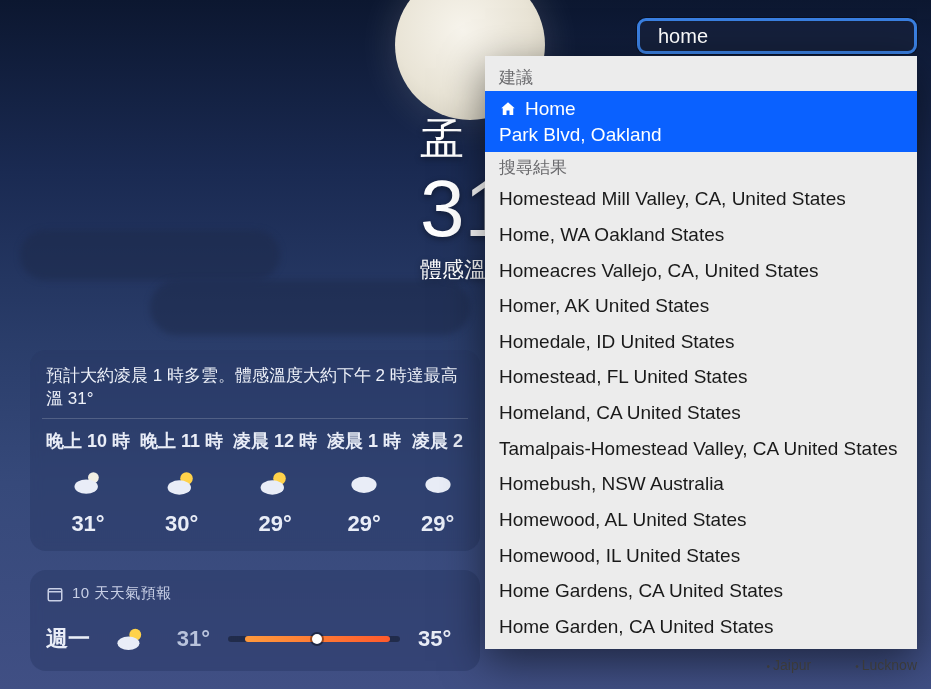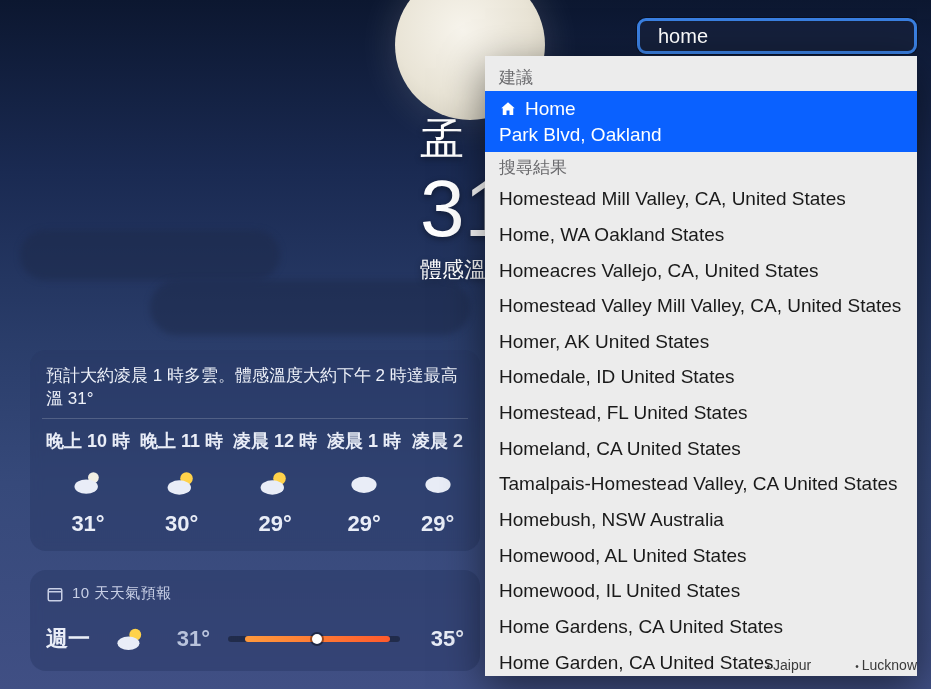--- a/index.html
+++ b/index.html
@@ -49,21 +49,21 @@
 
   .tenday-panel { top: 570px; width: 450px; }
   .tenday-header { display:flex; align-items:center; gap:8px; font-size:15px; color:#c9d0e6; text-transform:none; letter-spacing:.5px; }
   .tenday-row { display:flex; align-items:center; gap:18px; margin-top:18px; }
   .tenday-row .day { width:50px; font-size:22px; font-weight:600; }
   .tenday-row .icn { width:34px; display:flex; justify-content:center; }
   .tenday-row .low { width:44px; font-size:22px; font-weight:600; color:#b9c3dc; text-align:right; }
   .tenday-row .bar { flex:1; height:6px; border-radius:3px; background:rgba(0,0,0,0.35); position:relative; }
   .tenday-row .bar .fill { position:absolute; left:10%; right:6%; top:0; bottom:0; border-radius:3px; background:linear-gradient(90deg,#ff9a3c,#ff5a2c); }
   .tenday-row .bar .dot { position:absolute; top:50%; left:52%; width:10px; height:10px; border-radius:50%; background:#fff; transform:translate(-50%,-50%); box-shadow:0 0 0 2px rgba(0,0,0,0.4); }
-  .tenday-row .high { width:46px; font-size:22px; font-weight:600; text-align:right; }
+  .tenday-row .high { width:46px; font-size:22px; font-weight:600; text-align:left; }
 
   
   .search-wrap {
     position:absolute; top:18px; right:14px;
     width:280px;
   }
   .search-field {
     display:flex; align-items:center; gap:8px;
     height:36px; padding:0 10px;
     background: rgba(22,33,60,0.85);
@@ -228,21 +228,20 @@
           </svg>
         <span>Home</span>
       </div>
       <div class="sec">Park Blvd, Oakland</div>
     </div>
     <div class="dd-section-title">搜尋結果</div>
     <div id="dd-results">
         <div class="dd-item">Homestead Mill Valley, CA, United States</div>
         <div class="dd-item">Home, WA Oakland States</div>
         <div class="dd-item">Homeacres Vallejo, CA, United States</div>
-        <div class="dd-item">Homestead Valley Mill Valley, CA, United States</div>
         <div class="dd-item">Homer, AK United States</div>
         <div class="dd-item">Homedale, ID United States</div>
         <div class="dd-item">Homestead, FL United States</div>
         <div class="dd-item">Homeland, CA United States</div>
         <div class="dd-item">Tamalpais-Homestead Valley, CA United States</div>
         <div class="dd-item">Homebush, NSW Australia</div>
         <div class="dd-item">Homewood, AL United States</div>
         <div class="dd-item">Homewood, IL United States</div>
         <div class="dd-item">Home Gardens, CA United States</div>
         <div class="dd-item">Home Garden, CA United States</div>

